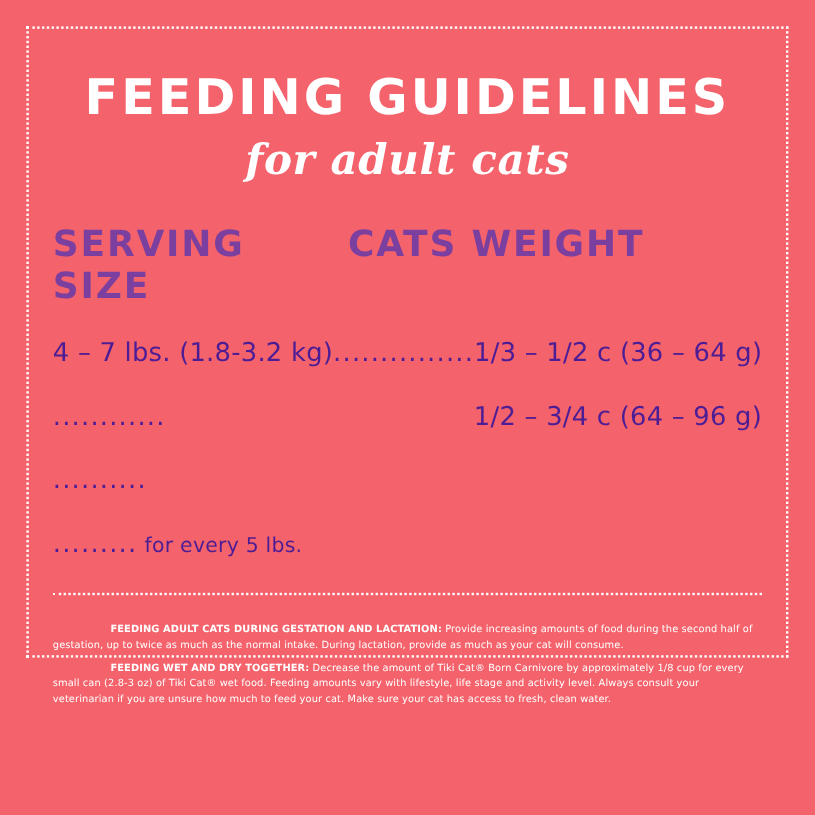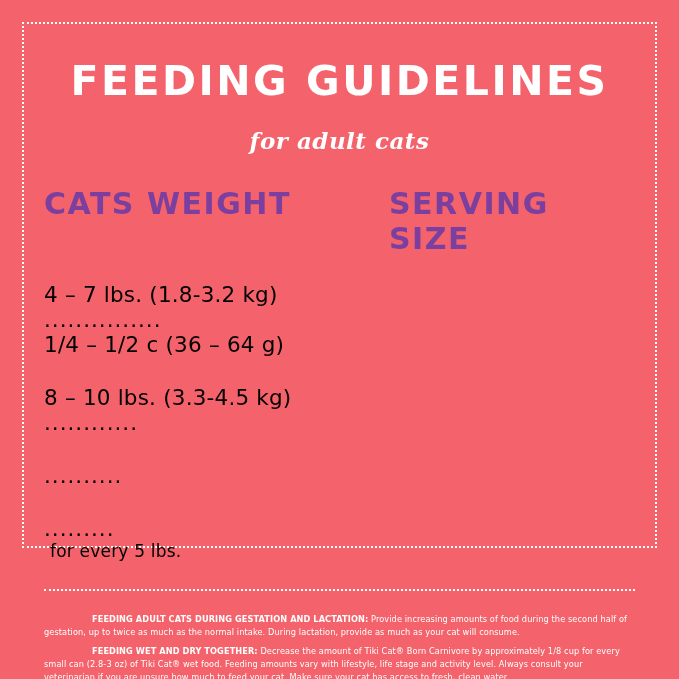--- a/index.html
+++ b/index.html
@@ -43,27 +43,27 @@
     margin-top: 16px;
     text-align: center;
     color: #ffffff;
     font-family: "DejaVu Sans", sans-serif;
     font-weight: bold;
     font-size: 41px;
     letter-spacing: 2.5px;
     line-height: 1.05;
   }
   .subtitle {
-    margin-top: 24px;
+    margin-top: 10px;
     text-align: center;
     color: #ffffff;
     font-family: "DejaVu Serif", serif;
     font-style: italic;
     font-weight: bold;
-    font-size: 23px;
+    font-size: 35px;
     letter-spacing: 0.5px;
   }
   .columns {
     margin-top: 32px;
     display: flex;
     flex-direction: row;
   }
   .col-head {
     color: #7b3fa0;
     font-family: "DejaVu Sans", sans-serif;
@@ -72,23 +72,23 @@
     letter-spacing: 1.5px;
   }
   .col-left  { width: 345px; }
   .col-right { flex: 1; }
 
   .rows {
     margin-top: 26px;
   }
   .row {
     display: flex;
-    flex-direction: column;
+    flex-direction: row;
     align-items: baseline;
-    color: #000000;
+    color: #4c1d95;
     font-family: "DejaVu Sans", sans-serif;
     font-size: 21.5px;
     letter-spacing: 0.2px;
     margin-bottom: 28px;
     white-space: nowrap;
   }
   .row .weight {
     display: inline-block;
   }
   .row .dots {
@@ -132,37 +132,37 @@
 
 <div class="panel">
   <div class="frame"></div>
 
   <div class="content">
 
     <div class="title">FEEDING GUIDELINES</div>
     <div class="subtitle">for adult cats</div>
 
     <div class="columns">
+      <div class="col-head col-right">SERVING SIZE</div>
       <div class="col-head col-left">CATS WEIGHT</div>
-      <div class="col-head col-right">SERVING SIZE</div>
     </div>
 
     <div class="rows">
 
       <div class="row">
         <span class="weight">4 – 7 lbs. (1.8-3.2 kg)</span>
         <span class="dots">...............</span>
         <span class="spacer"></span>
-        <span class="serving">1/4 – 1/2 c (36 – 64 g)</span>
+        <span class="serving">1/3 – 1/2 c (36 – 64 g)</span>
       </div>
 
       <div class="row">
-        <span class="weight">8 – 10 lbs. (3.3-4.5 kg)</span>
         <span class="dots">............</span>
         <span class="spacer"></span>
+        <span class="serving">1/2 – 3/4 c (64 – 96 g)</span>
       </div>
 
       <div class="row">
         <span class="dots">..........</span>
         <span class="spacer"></span>
       </div>
 
       <div class="row">
         <span class="dots">.........</span>
         <span class="suffix">for every 5 lbs.</span>

